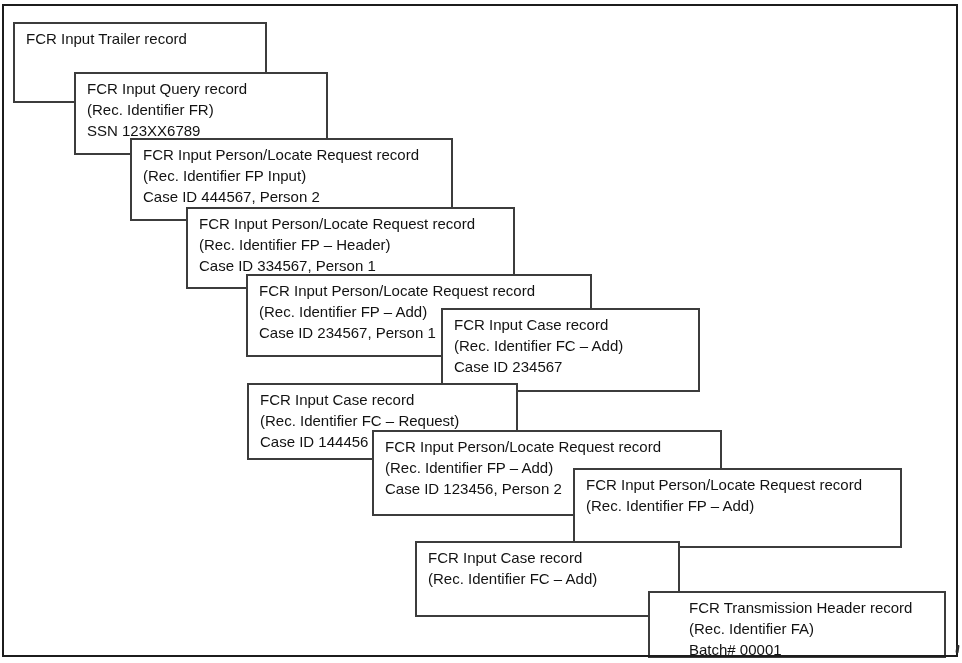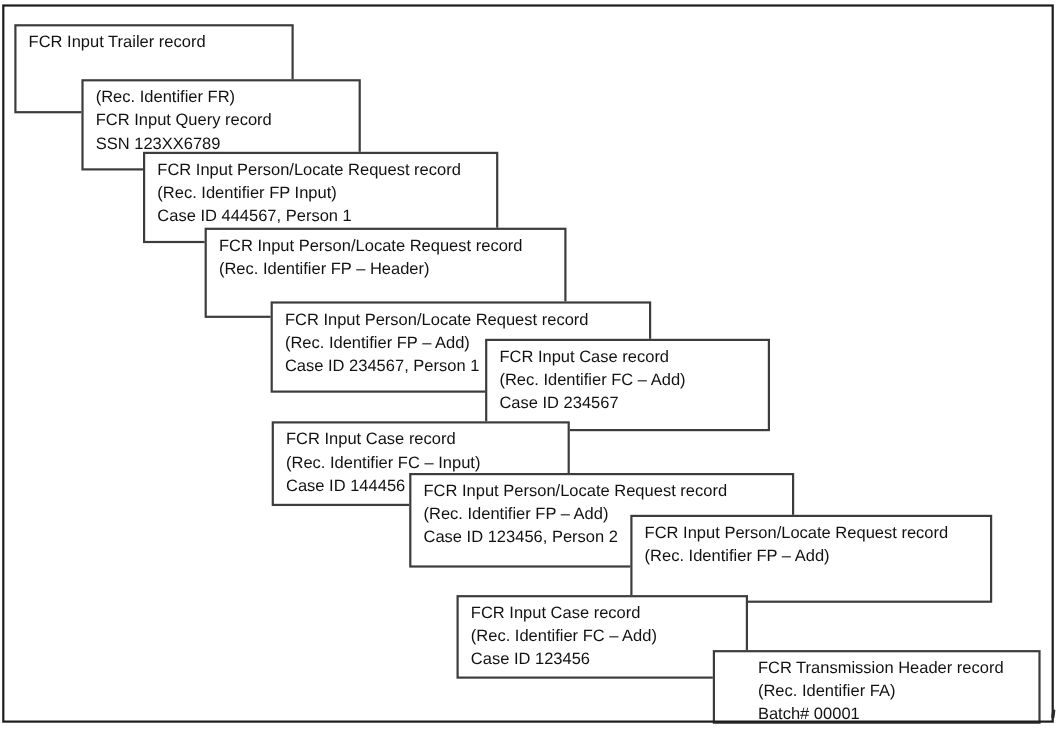--- a/index.html
+++ b/index.html
@@ -60,61 +60,61 @@
   }
 </style>
 </head>
 <body>
 
 <div class="diagram-root">
   <div class="record-box" style="left: 13px; top: 22px; width: 254px; height: 81px; z-index: 1;">
       <div class="record-line">FCR Input Trailer record</div>
     </div>
     <div class="record-box" style="left: 74px; top: 72px; width: 254px; height: 83px; z-index: 2;">
+      <div class="record-line">FCR Input Query record</div>
       <div class="record-line">(Rec. Identifier FR)</div>
-      <div class="record-line">FCR Input Query record</div>
       <div class="record-line">SSN 123XX6789</div>
     </div>
     <div class="record-box" style="left: 130px; top: 138px; width: 323px; height: 83px; z-index: 3;">
       <div class="record-line">FCR Input Person/Locate Request record</div>
       <div class="record-line">(Rec. Identifier FP Input)</div>
-      <div class="record-line">Case ID 444567, Person 1</div>
+      <div class="record-line">Case ID 444567, Person 2</div>
     </div>
     <div class="record-box" style="left: 186px; top: 207px; width: 329px; height: 82px; z-index: 4;">
       <div class="record-line">FCR Input Person/Locate Request record</div>
       <div class="record-line">(Rec. Identifier FP – Header)</div>
+      <div class="record-line">Case ID 334567, Person 1</div>
     </div>
     <div class="record-box" style="left: 246px; top: 274px; width: 346px; height: 83px; z-index: 5;">
       <div class="record-line">FCR Input Person/Locate Request record</div>
       <div class="record-line">(Rec. Identifier FP – Add)</div>
       <div class="record-line">Case ID 234567, Person 1</div>
     </div>
     <div class="record-box" style="left: 441px; top: 308px; width: 259px; height: 84px; z-index: 6;">
       <div class="record-line">FCR Input Case record</div>
       <div class="record-line">(Rec. Identifier FC – Add)</div>
       <div class="record-line">Case ID 234567</div>
     </div>
     <div class="record-box" style="left: 247px; top: 383px; width: 271px; height: 77px; z-index: 7;">
       <div class="record-line">FCR Input Case record</div>
-      <div class="record-line">(Rec. Identifier FC – Input)</div>
+      <div class="record-line">(Rec. Identifier FC – Request)</div>
       <div class="record-line">Case ID 144456</div>
     </div>
     <div class="record-box" style="left: 372px; top: 430px; width: 350px; height: 86px; z-index: 8;">
       <div class="record-line">FCR Input Person/Locate Request record</div>
       <div class="record-line">(Rec. Identifier FP – Add)</div>
       <div class="record-line">Case ID 123456, Person 2</div>
     </div>
     <div class="record-box" style="left: 573px; top: 468px; width: 329px; height: 80px; z-index: 9;">
       <div class="record-line">FCR Input Person/Locate Request record</div>
       <div class="record-line">(Rec. Identifier FP – Add)</div>
     </div>
     <div class="record-box" style="left: 415px; top: 541px; width: 265px; height: 76px; z-index: 10;">
       <div class="record-line">FCR Input Case record</div>
       <div class="record-line">(Rec. Identifier FC – Add)</div>
-      <div class="record-line">Case ID 123456</div>
     </div>
     <div class="record-box" style="left: 648px; top: 591px; width: 298px; height: 67px; z-index: 11; padding-left: 39px;">
       <div class="record-line">FCR Transmission Header record</div>
       <div class="record-line">(Rec. Identifier FA)</div>
       <div class="record-line">Batch# 00001</div>
     </div>
     <div class="frame"></div>
 
   <div class="stray-mark"></div>
 </div>

